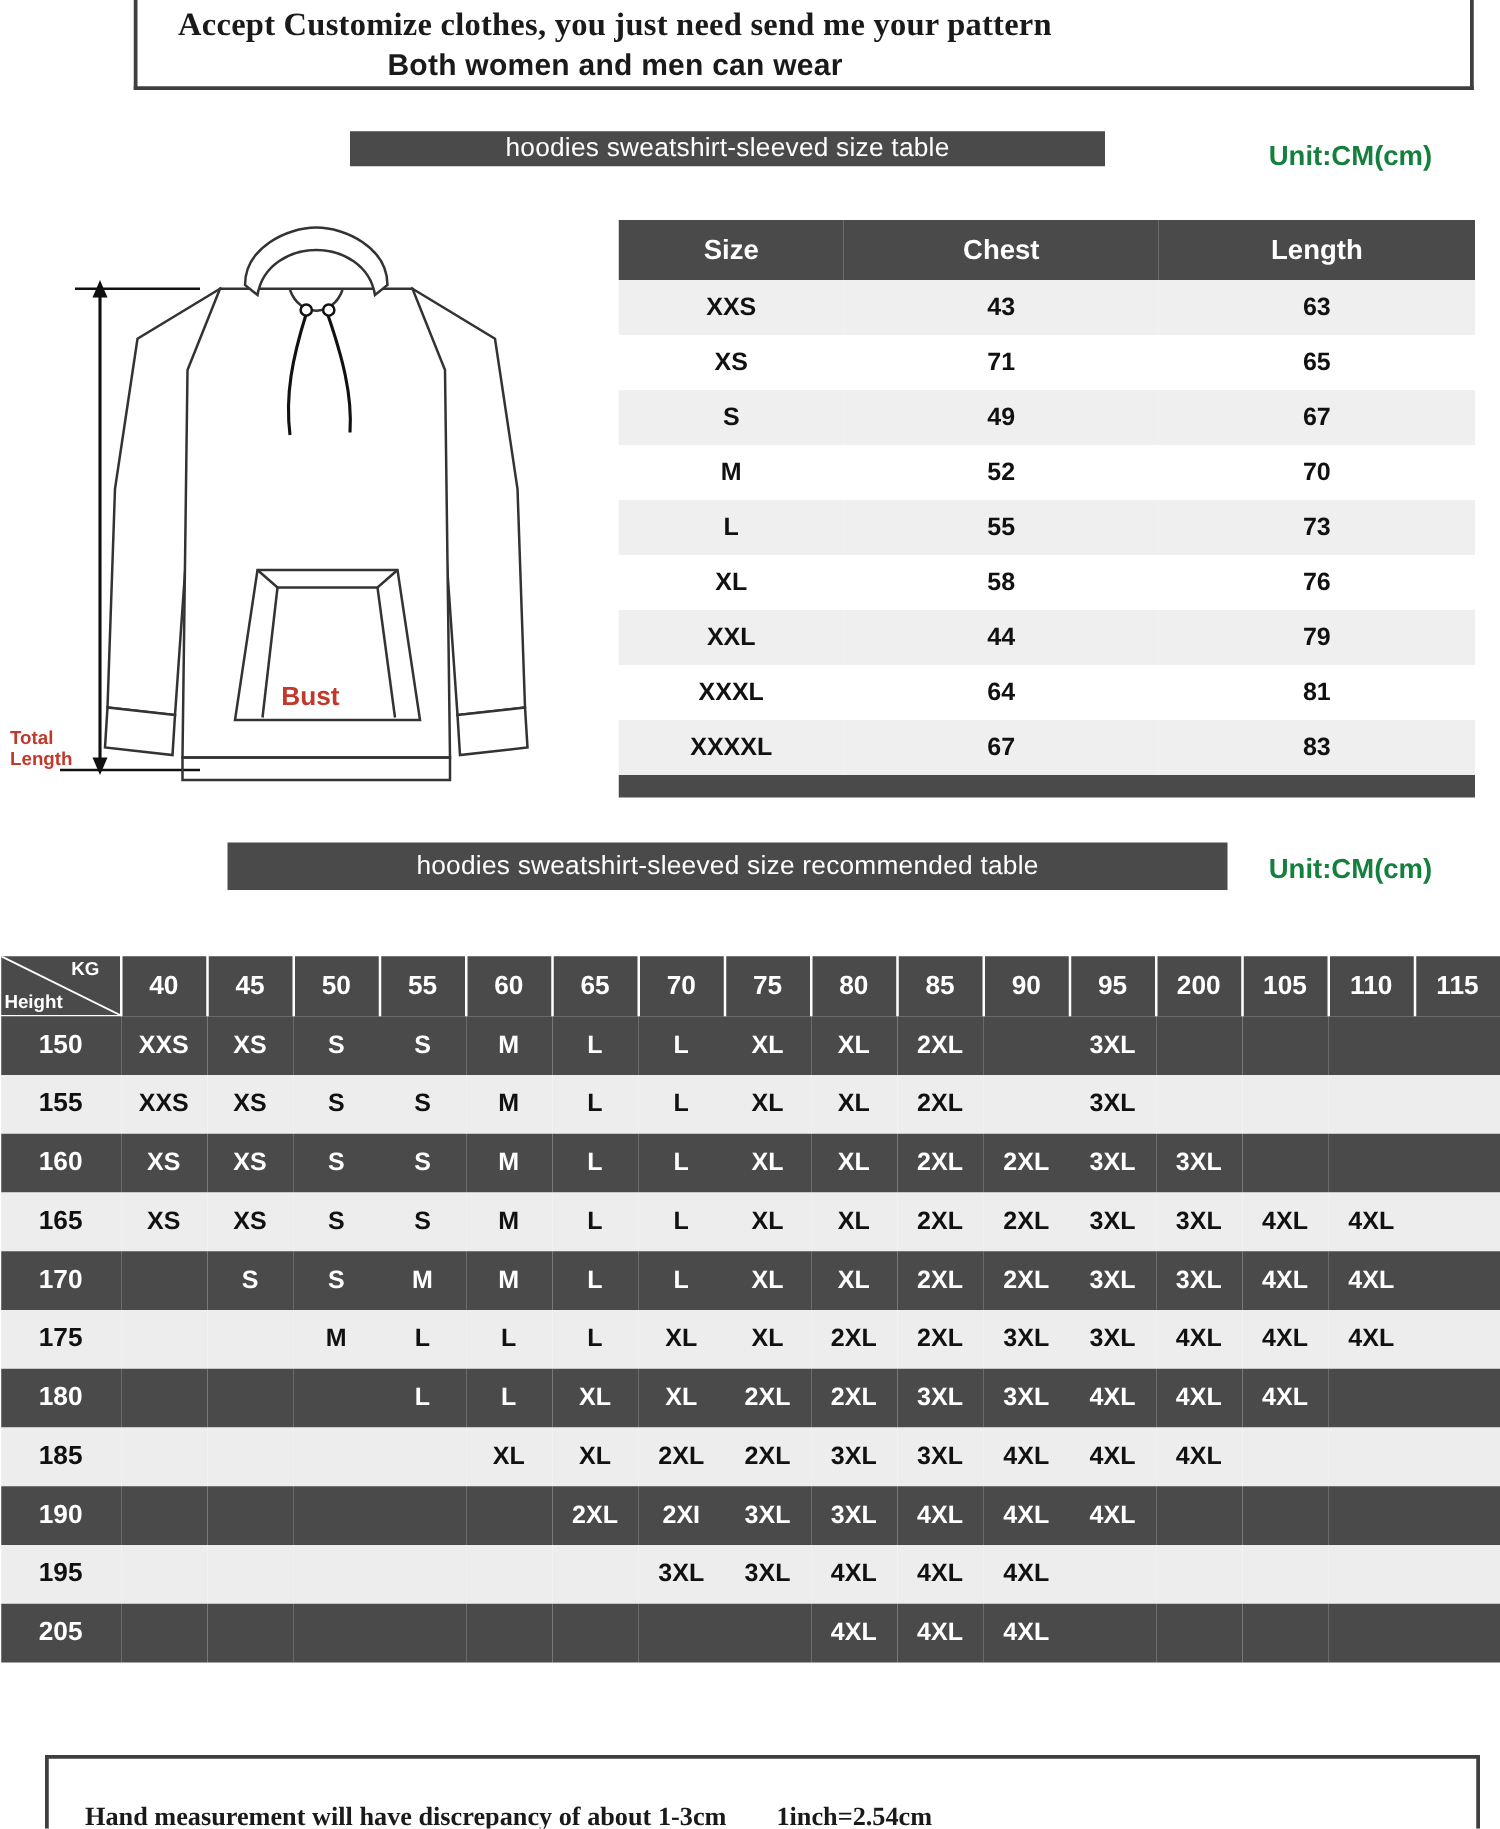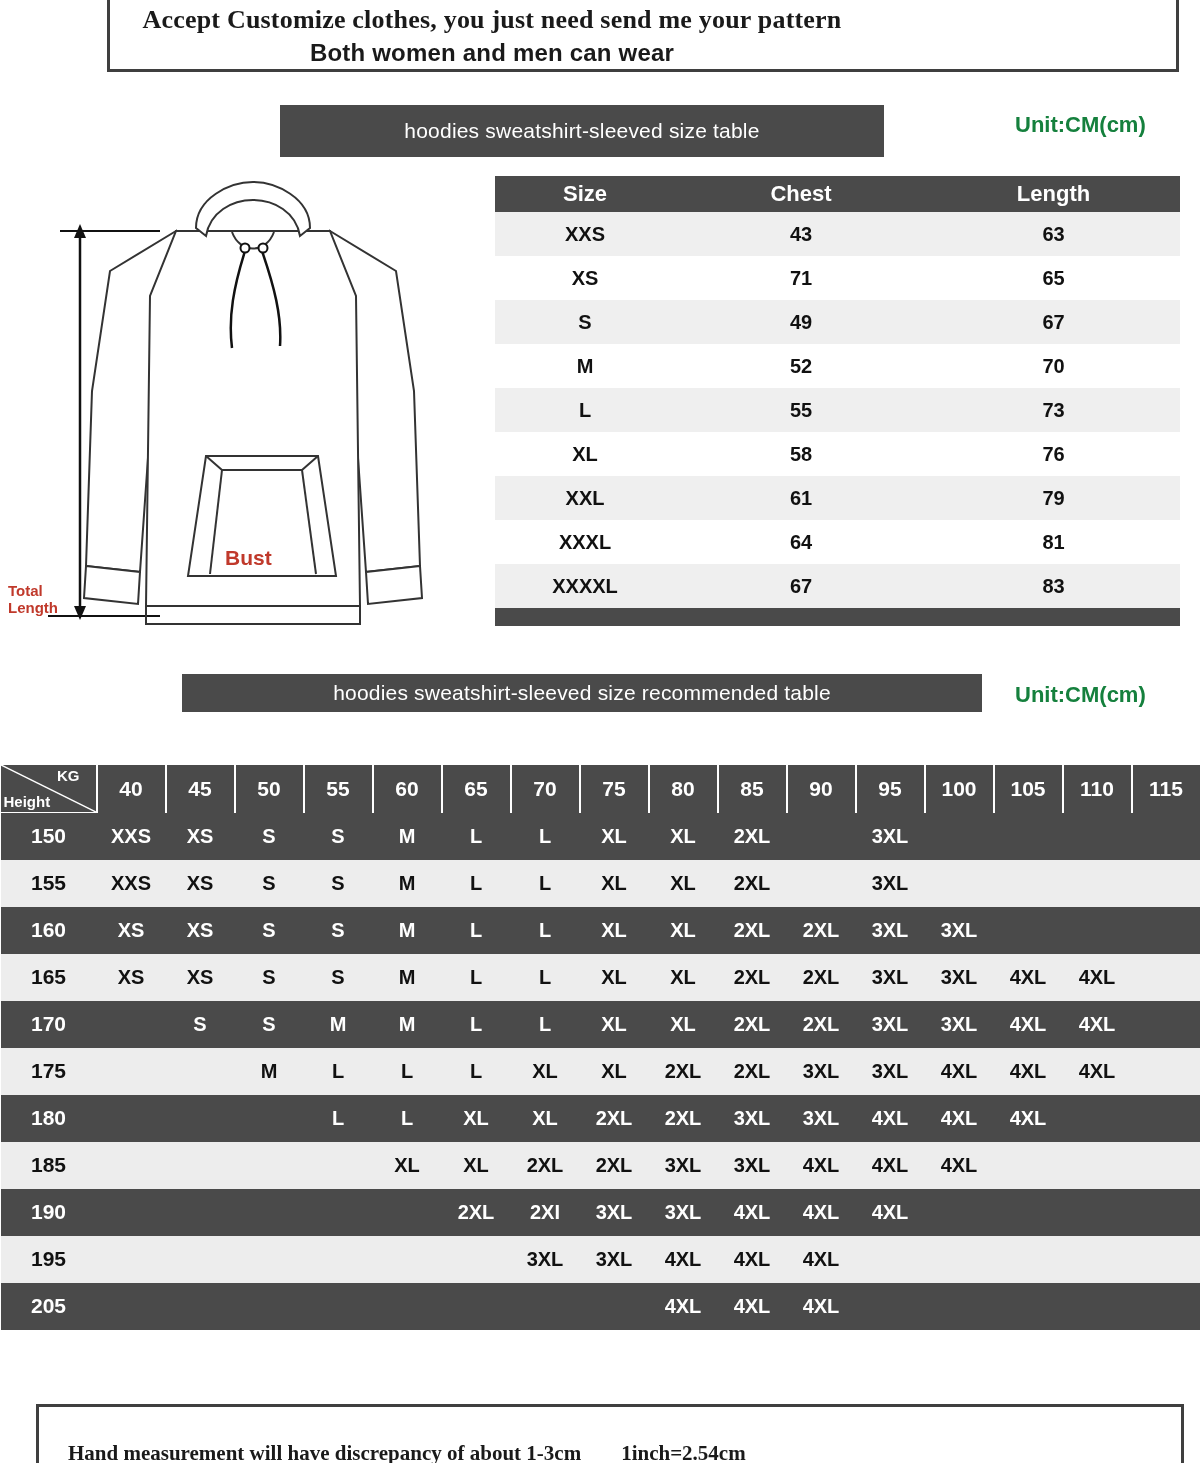--- a/index.html
+++ b/index.html
@@ -50,38 +50,38 @@
     justify-content: center;
     letter-spacing: 0.2px;
   }
   .unit-label {
     position: absolute;
     font-size: 22px;
     font-weight: bold;
     color: #15803d;
   }
 
-  #title-bar-1 { left: 280px; top: 105px; width: 604px; height: 52px; }
+  #title-bar-1 { left: 280px; top: 105px; width: 604px; height: 28px; }
   #unit-1 { left: 1015px; top: 112px; }
   #title-bar-2 { left: 182px; top: 674px; width: 800px; height: 38px; }
   #unit-2 { left: 1015px; top: 682px; }
 
   
   .size-table {
     position: absolute;
     left: 495px; top: 176px;
     width: 685px;
     border-collapse: collapse;
     font-size: 19px;
   }
   .size-table th {
     background: #4a4a4a;
     color: #fff;
     font-size: 22px;
-    height: 36px;
+    height: 48px;
     font-weight: bold;
   }
   .size-table td {
     height: 44px;
     text-align: center;
     font-weight: bold;
     font-size: 20px;
     color: #111;
   }
   .size-table tbody tr:nth-child(odd)  td { background: #efefef; }
@@ -283,21 +283,21 @@
           <td class="col-chest">55</td>
           <td class="col-length">73</td>
         </tr>
         <tr>
           <td class="col-size">XL</td>
           <td class="col-chest">58</td>
           <td class="col-length">76</td>
         </tr>
         <tr>
           <td class="col-size">XXL</td>
-          <td class="col-chest">61</td>
+          <td class="col-chest">44</td>
           <td class="col-length">79</td>
         </tr>
         <tr>
           <td class="col-size">XXXL</td>
           <td class="col-chest">64</td>
           <td class="col-length">81</td>
         </tr>
         <tr>
           <td class="col-size">XXXXL</td>
           <td class="col-chest">67</td>
@@ -350,21 +350,21 @@
           <th>50</th>
           <th>55</th>
           <th>60</th>
           <th>65</th>
           <th>70</th>
           <th>75</th>
           <th>80</th>
           <th>85</th>
           <th>90</th>
           <th>95</th>
-          <th>100</th>
+          <th>200</th>
           <th>105</th>
           <th>110</th>
           <th>115</th>
         </tr>
     </thead>
     <tbody id="rec-body">
         <tr>
           <td class="rowhead">150</td>
           <td>XXS</td>
           <td>XS</td>

